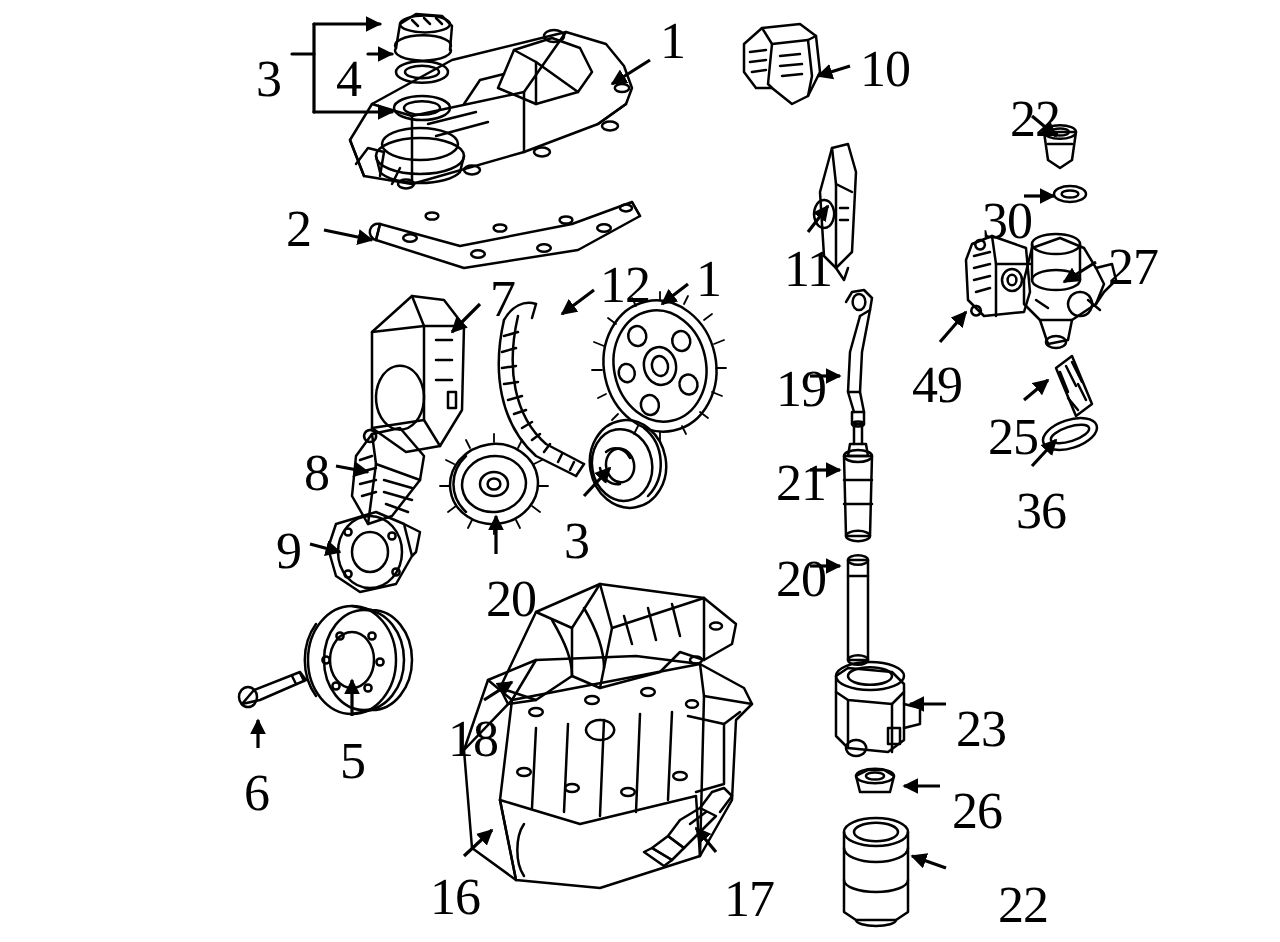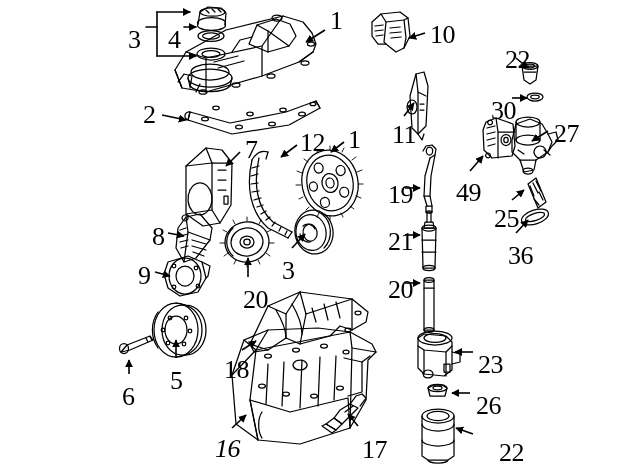--- a/index.html
+++ b/index.html
@@ -428,21 +428,21 @@
       <div class="lbl" style="left: 122px; top: 384px;">6</div>
       <div class="lbl" style="left: 245px; top: 137px;">7</div>
       <div class="lbl" style="left: 152px; top: 224px;">8</div>
       <div class="lbl" style="left: 138px; top: 263px;">9</div>
       <div class="lbl" style="left: 430px; top: 22px;">10</div>
       <div class="lbl" style="left: 392px; top: 122px;">11</div>
       <div class="lbl" style="left: 300px; top: 130px;">12</div>
       <div class="lbl" style="left: 348px; top: 127px;">1</div>
       <div class="lbl" style="left: 243px; top: 287px;">20</div>
       <div class="lbl" style="left: 282px; top: 258px;">3</div>
-      <div class="lbl" style="left: 215px; top: 436px; font-style: italic;">16</div>
+      <div class="lbl" style="left: 215px; top: 436px;">16</div>
       <div class="lbl" style="left: 362px; top: 437px;">17</div>
       <div class="lbl" style="left: 224px; top: 357px;">18</div>
       <div class="lbl" style="left: 388px; top: 182px;">19</div>
       <div class="lbl" style="left: 388px; top: 277px;">20</div>
       <div class="lbl" style="left: 388px; top: 229px;">21</div>
       <div class="lbl" style="left: 478px; top: 440px; margin-left: 21px;">22</div>
       <div class="lbl" style="left: 478px; top: 352px;">23</div>
       <div class="lbl" style="left: 508px; top: 243px;">36</div>
       <div class="lbl" style="left: 494px; top: 206px;">25</div>
       <div class="lbl" style="left: 476px; top: 393px;">26</div>

